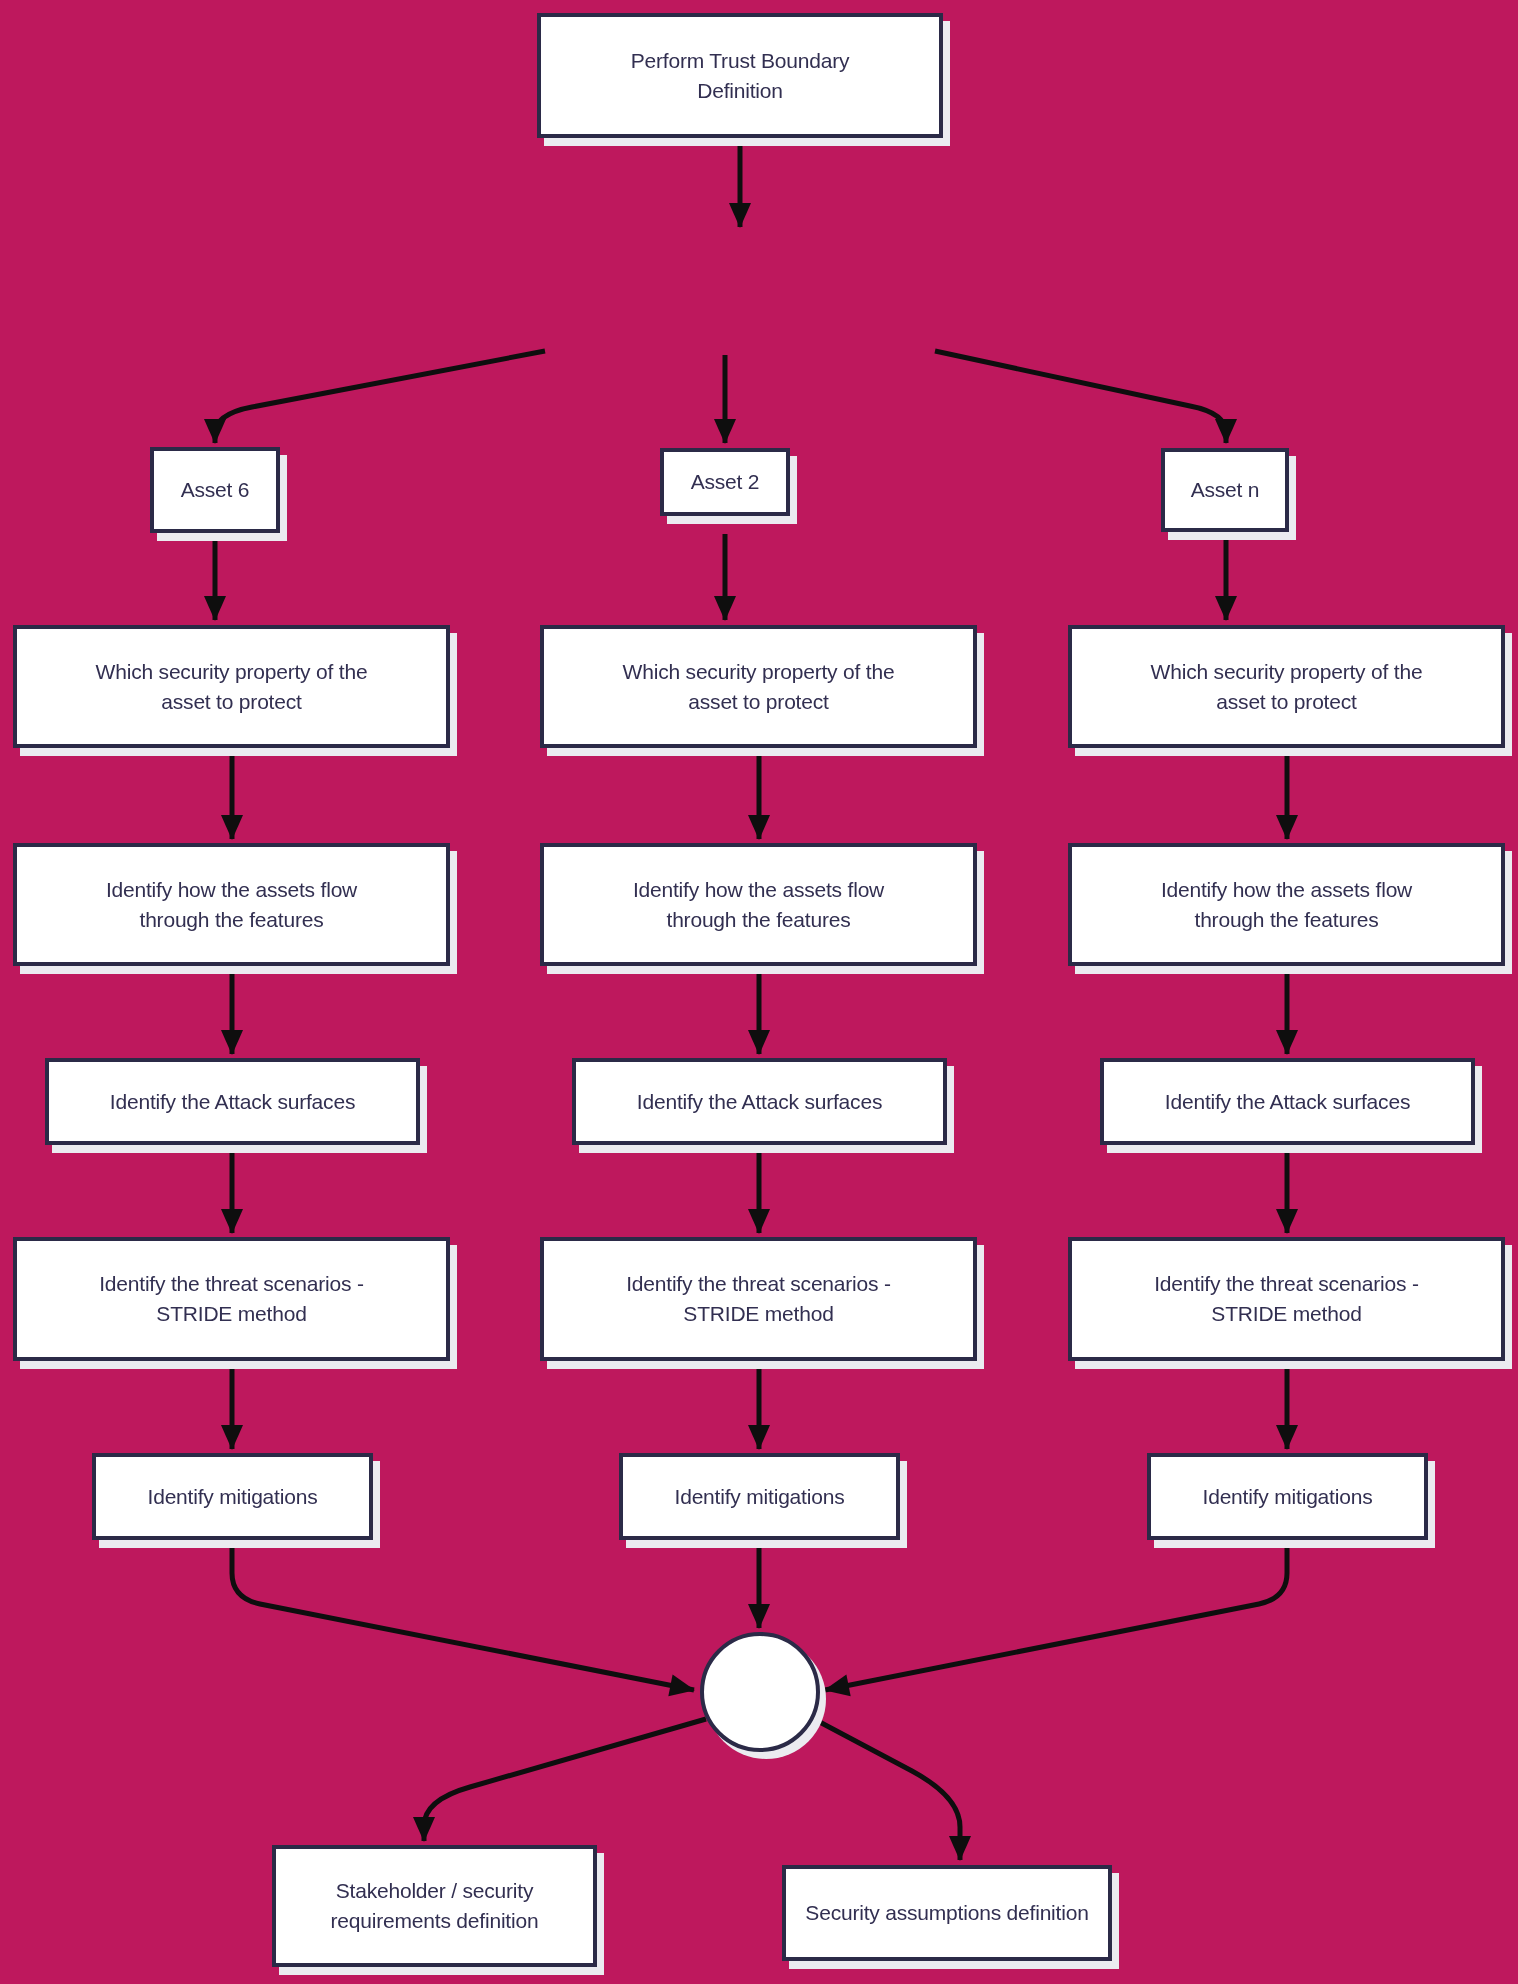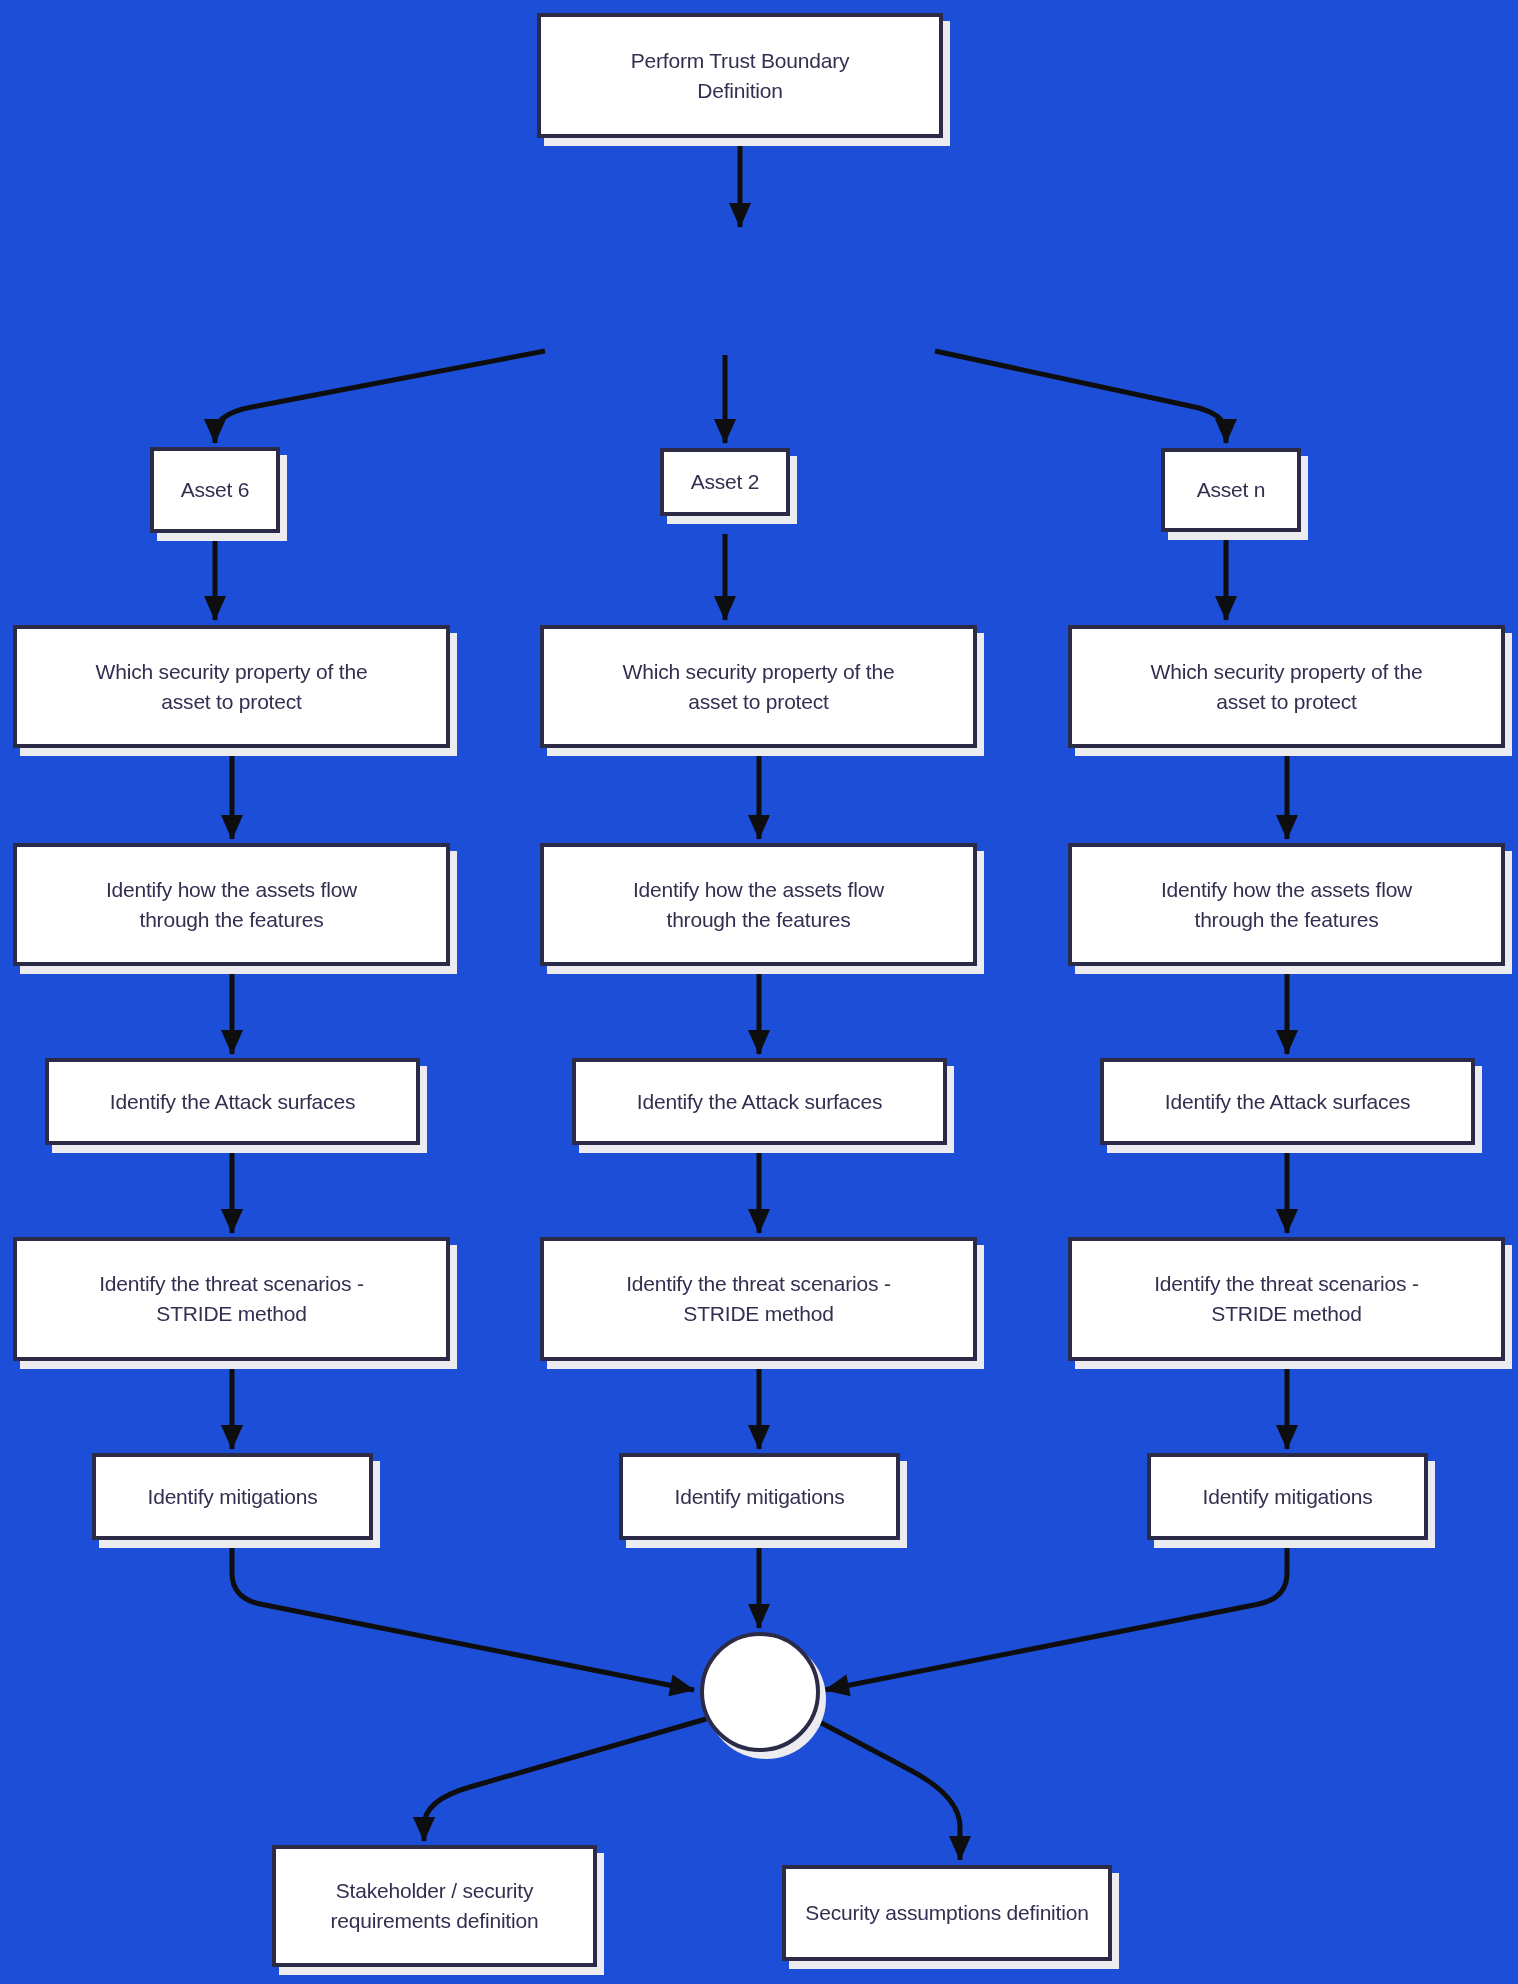--- a/index.html
+++ b/index.html
@@ -1,20 +1,20 @@
 <!DOCTYPE html>
 <html><head>
 <meta charset="utf-8">
 <style>
   html, body { margin: 0; padding: 0; background: #ffffff; }
   .canvas {
     position: relative;
     width: 1518px;
     height: 1984px;
-    background: #1d4ed8;
+    background: #be185d;
     overflow: hidden;
     font-family: "Liberation Sans", "DejaVu Sans", sans-serif;
   }
   .edges {
     position: absolute;
     left: 0; top: 0;
     z-index: 0;
   }
   .node {
     position: absolute;
@@ -88,21 +88,21 @@
 Definition</span>
   </div>
 
 
   <div class="node" style="left:150px; top:447px; width:130px; height:86px">
     <span>Asset 6</span>
   </div>
   <div class="node" style="left:660px; top:448px; width:130px; height:68px">
     <span>Asset 2</span>
   </div>
-  <div class="node" style="left:1161px; top:448px; width:140px; height:84px">
+  <div class="node" style="left:1161px; top:448px; width:128px; height:84px">
     <span>Asset n</span>
   </div>
 
   <div class="node" style="left:13px; top:625px; width:437px; height:123px">
     <span>Which security property of the
 asset to protect</span>
   </div>
   <div class="node" style="left:540px; top:625px; width:437px; height:123px">
     <span>Which security property of the
 asset to protect</span>

